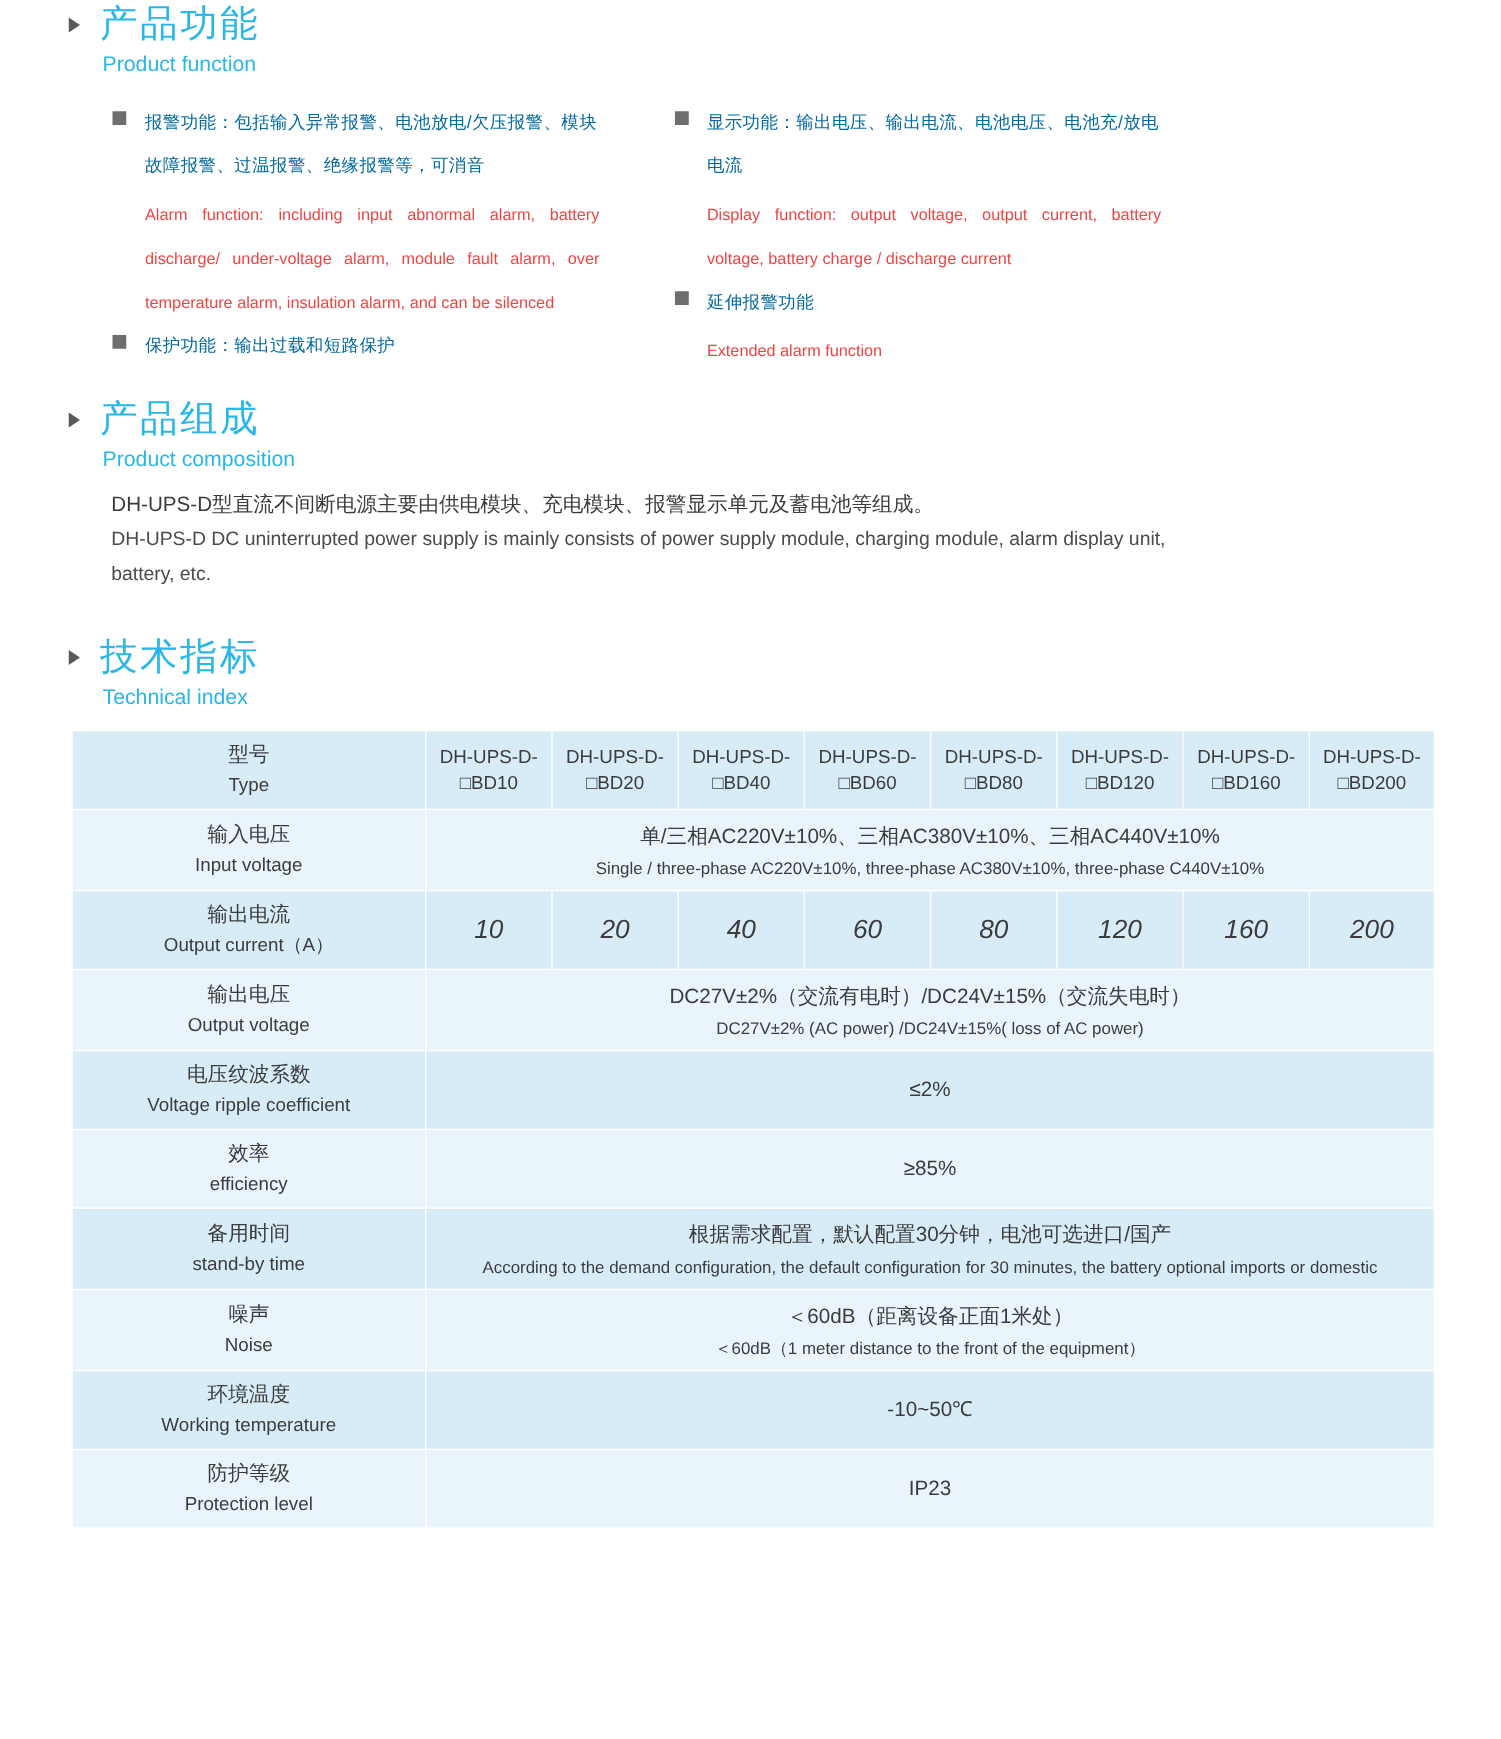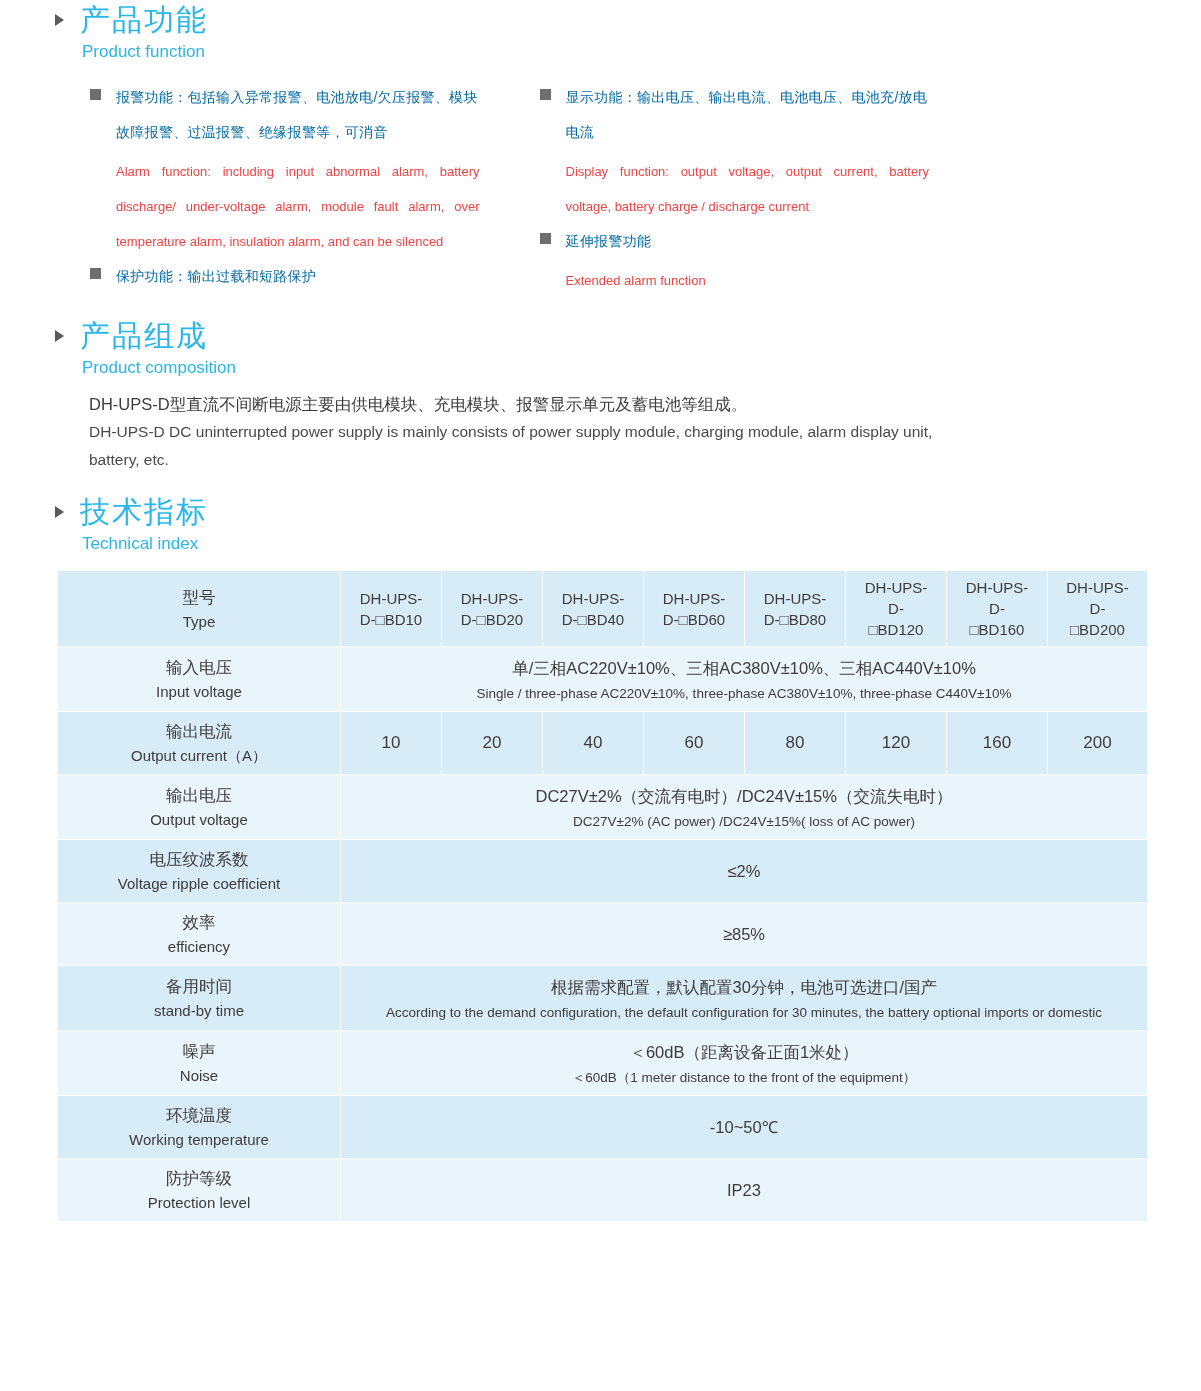--- a/index.html
+++ b/index.html
@@ -122,21 +122,21 @@
   }
   table.tech {
     border-collapse: collapse;
     width: 1088px;
     table-layout: fixed;
   }
   table.tech td {
     border: 1px solid #ffffff;
     vertical-align: middle;
     text-align: center;
-    padding: 6px 17px;
+    padding: 6px 4px;
     color: #3c3c3c;
     margin-left: 21px;
   }
   .row-a td { background: #d8ecf8; }
   .row-b td { background: #e9f4fb; }
   td.label {
     width: 283px;
   }
   .lbl-cn {
     font-size: 16.5px;
@@ -170,21 +170,22 @@
   .val-en {
     font-size: 13.5px;
     line-height: 22px;
     display: block;
   }
   .val-single {
     font-size: 16.5px;
     line-height: 28px;
   }
   .num-cell {
-    font-size: 17px;
+    font-size: 21px;
+    font-style: italic;
   }
   .inst-cn {
     font-size: 16.5px;
     line-height: 28px;
     display: block;
   }
   .inst-en {
     font-size: 14.5px;
     line-height: 24px;
     display: block;
@@ -239,21 +240,21 @@
     <span class="arrow-icon"></span>
     <h2 class="cn-title">产品组成</h2>
     <p class="en-title">Product composition</p>
   </div>
 
   <div class="comp-wrap">
     <div class="comp-cn">DH-UPS-D型直流不间断电源主要由供电模块、充电模块、报警显示单元及蓄电池等组成。</div>
     <div class="comp-en">DH-UPS-D DC uninterrupted power supply is mainly consists of power supply module, charging module, alarm display unit, battery, etc.</div>
   </div>
 
-  <div class="section-head" style="margin-top:18px;">
+  <div class="section-head" style="margin-top:32px;">
     <span class="arrow-icon"></span>
     <h2 class="cn-title">技术指标</h2>
     <p class="en-title">Technical index</p>
   </div>
 
   <div class="table-wrap">
     <table class="tech">
       <colgroup>
         <col style="width:283px">
         <col style="width:101px">

